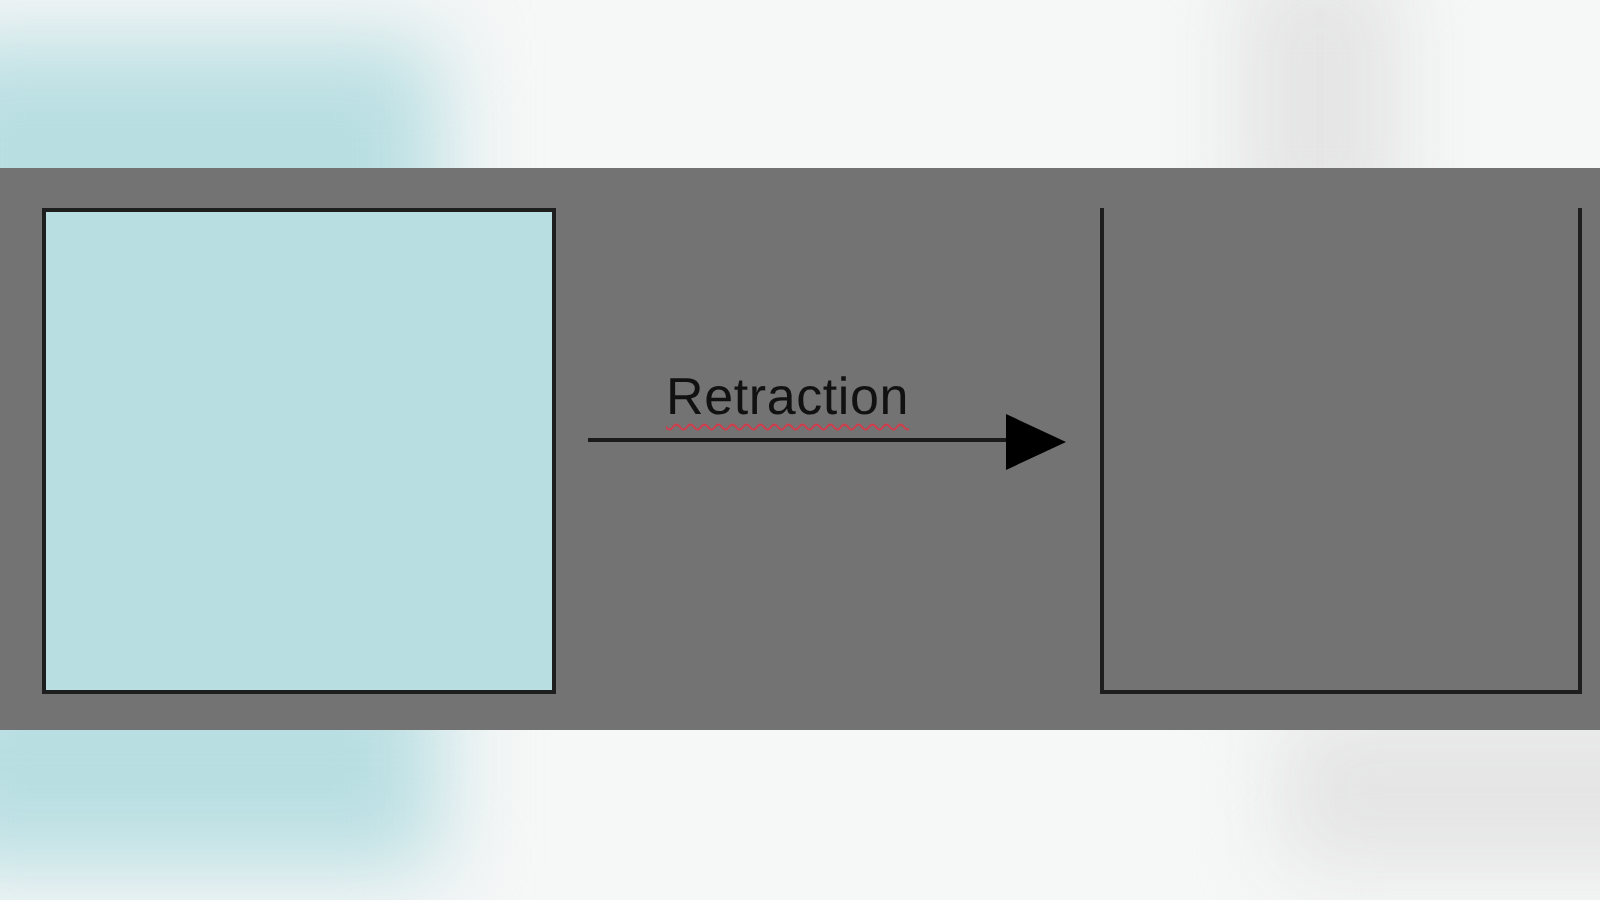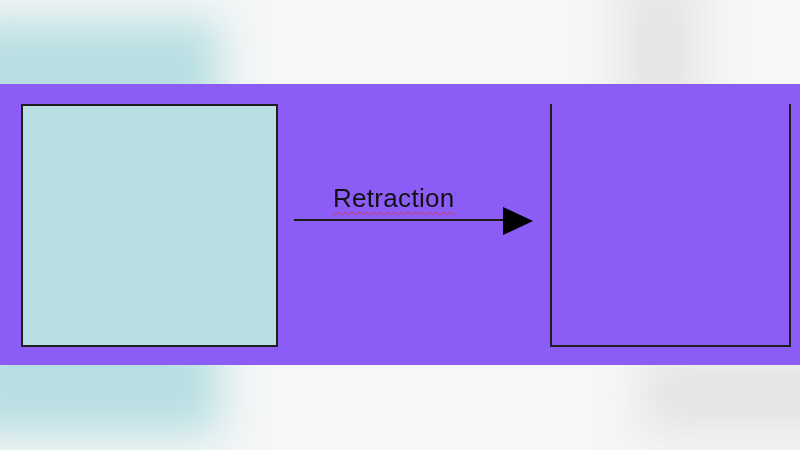--- a/index.html
+++ b/index.html
@@ -1,21 +1,21 @@
 <!DOCTYPE html>
 <html><head>
   <meta charset="utf-8">
   <style>
     html, body { margin: 0; padding: 0; }
     body { width: 800px; height: 450px; position: relative; overflow: hidden; background: #ffffff; font-family: "Liberation Sans", sans-serif; }
     .band { position: absolute; left: 0; width: 800px; overflow: hidden; background: #f6f7f7; }
     .band-top { top: 0; height: 84px; }
     .band-bottom { top: 365px; height: 85px; }
     .blur { position: absolute; filter: blur(22px); }
-    .main { position: absolute; left: 0; top: 84px; width: 800px; height: 281px; background: #8b5cf6; }
+    .main { position: absolute; left: 0; top: 84px; width: 800px; height: 281px; background: #737373; }
     .box-filled { position: absolute; left: 21px; top: 20px; width: 253px; height: 239px; border: 2px solid #1e1e1e; }
     .container-open { position: absolute; left: 550px; top: 20px; width: 237px; height: 241px; border-left: 2px solid #1e1e1e; border-right: 2px solid #1e1e1e; border-bottom: 2px solid #1e1e1e; }
     .arrow-line { position: absolute; left: 294px; top: 135px; width: 212px; height: 2px; background: #1a1a1a; }
     .arrow-head { position: absolute; left: 503px; top: 123px; width: 0; height: 0; border-top: 14px solid transparent; border-bottom: 14px solid transparent; border-left: 30px solid #000; }
     .label { position: absolute; left: 333px; top: 99px; font-size: 26px; color: #111; letter-spacing: 0.3px; line-height: 30px; text-decoration: underline wavy #d33b4a; text-decoration-thickness: 1px; text-underline-offset: 4px; }
   </style>
 </head>
 <body>
 
 <div class="band band-top">

